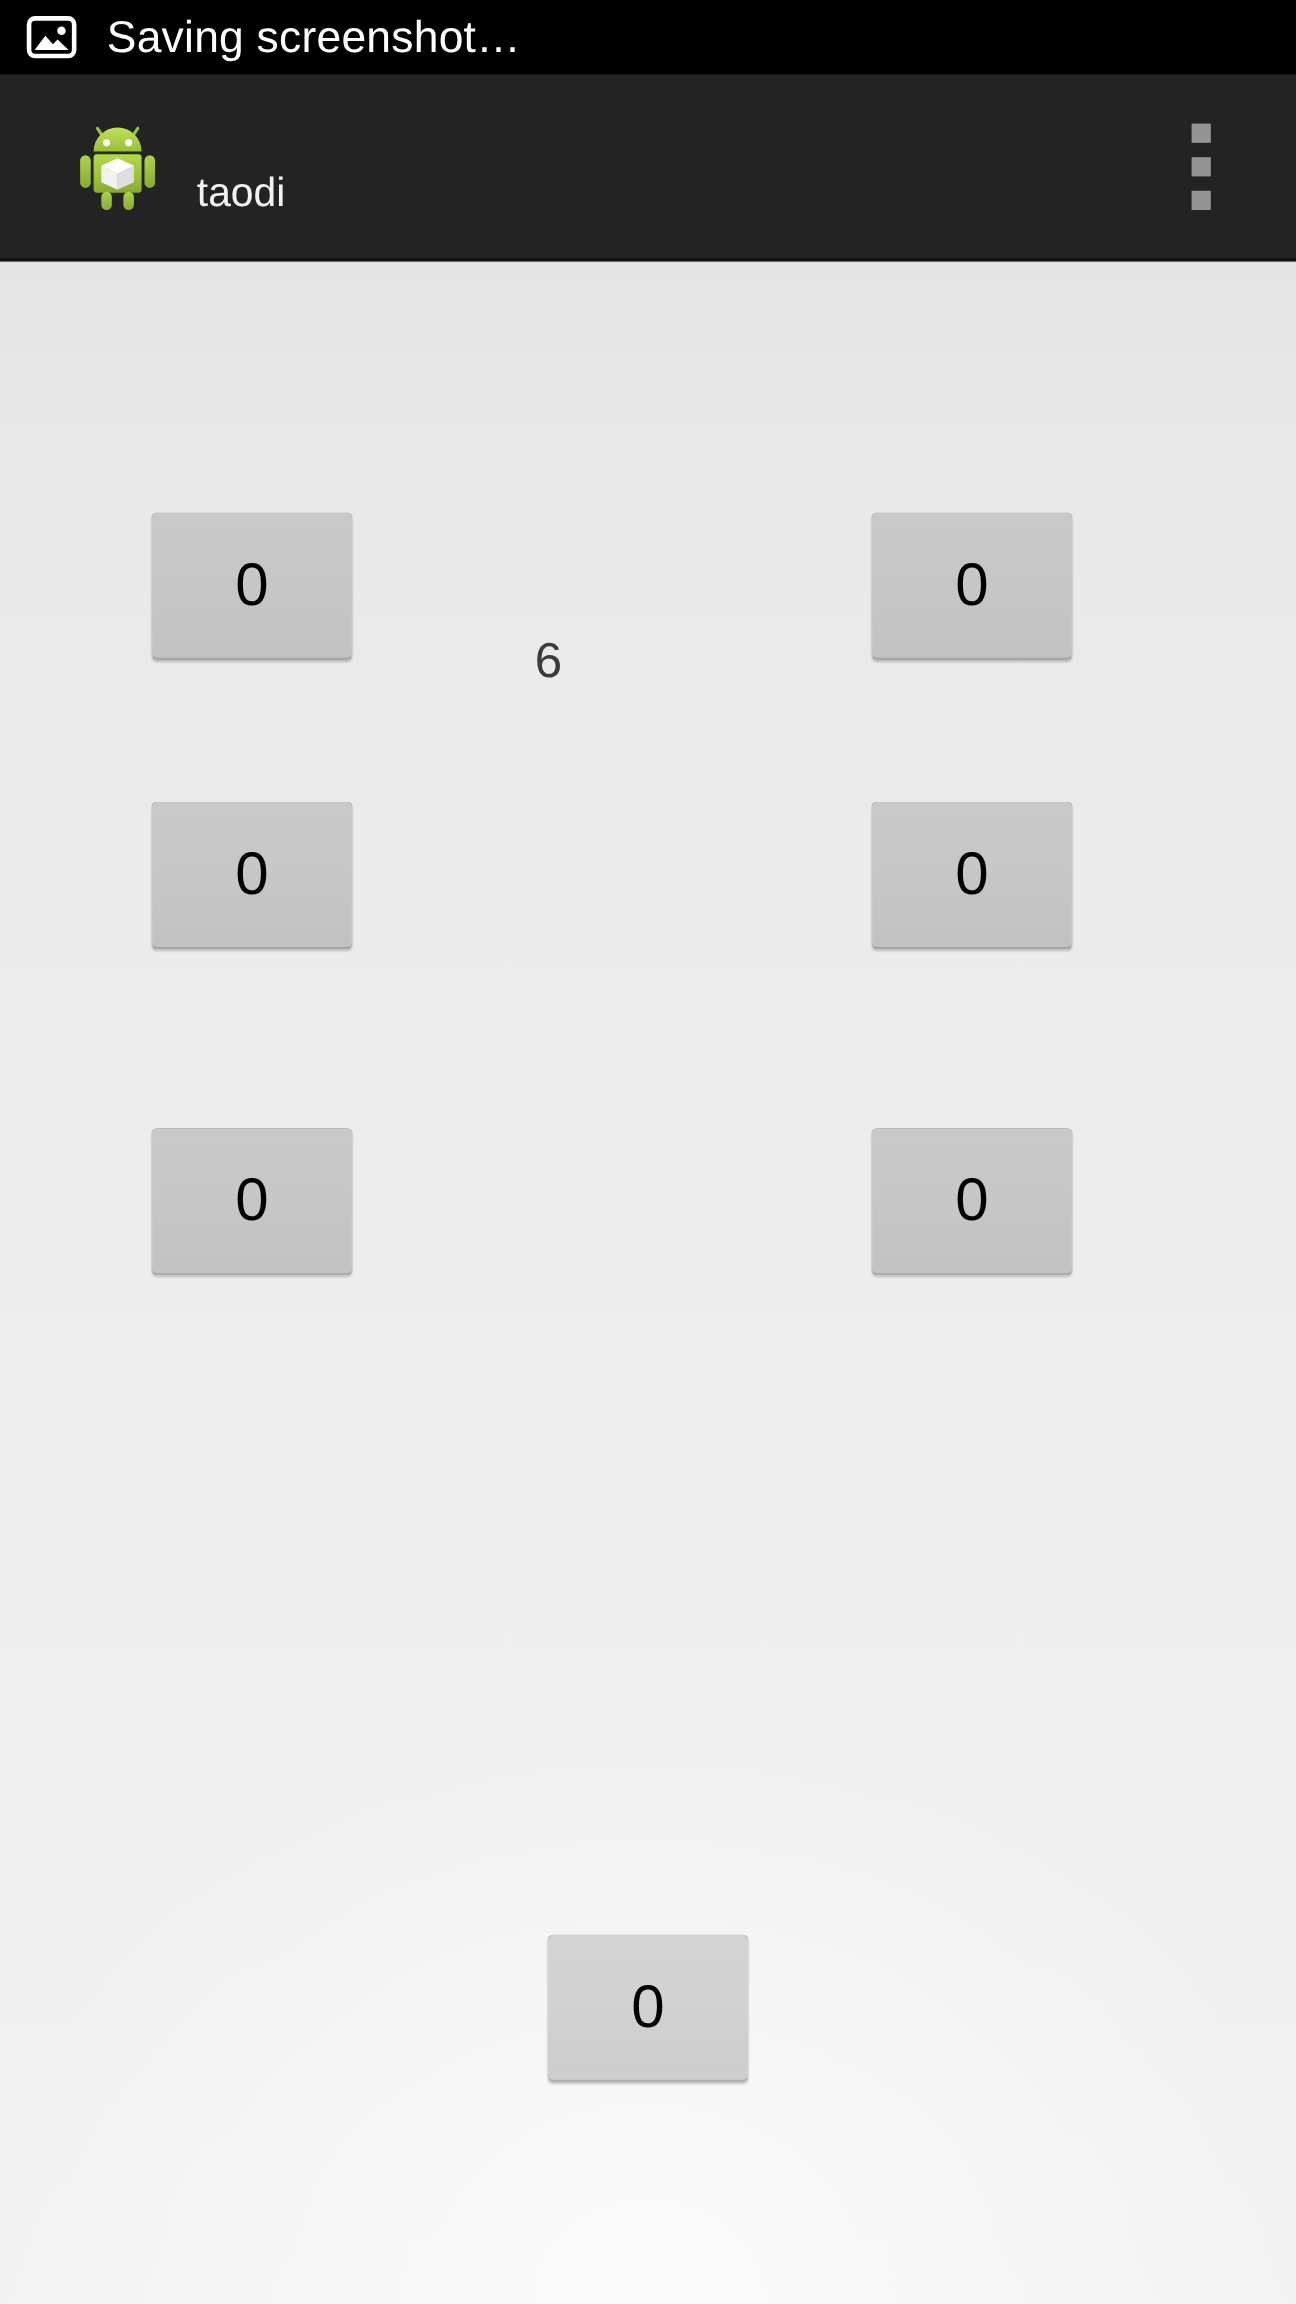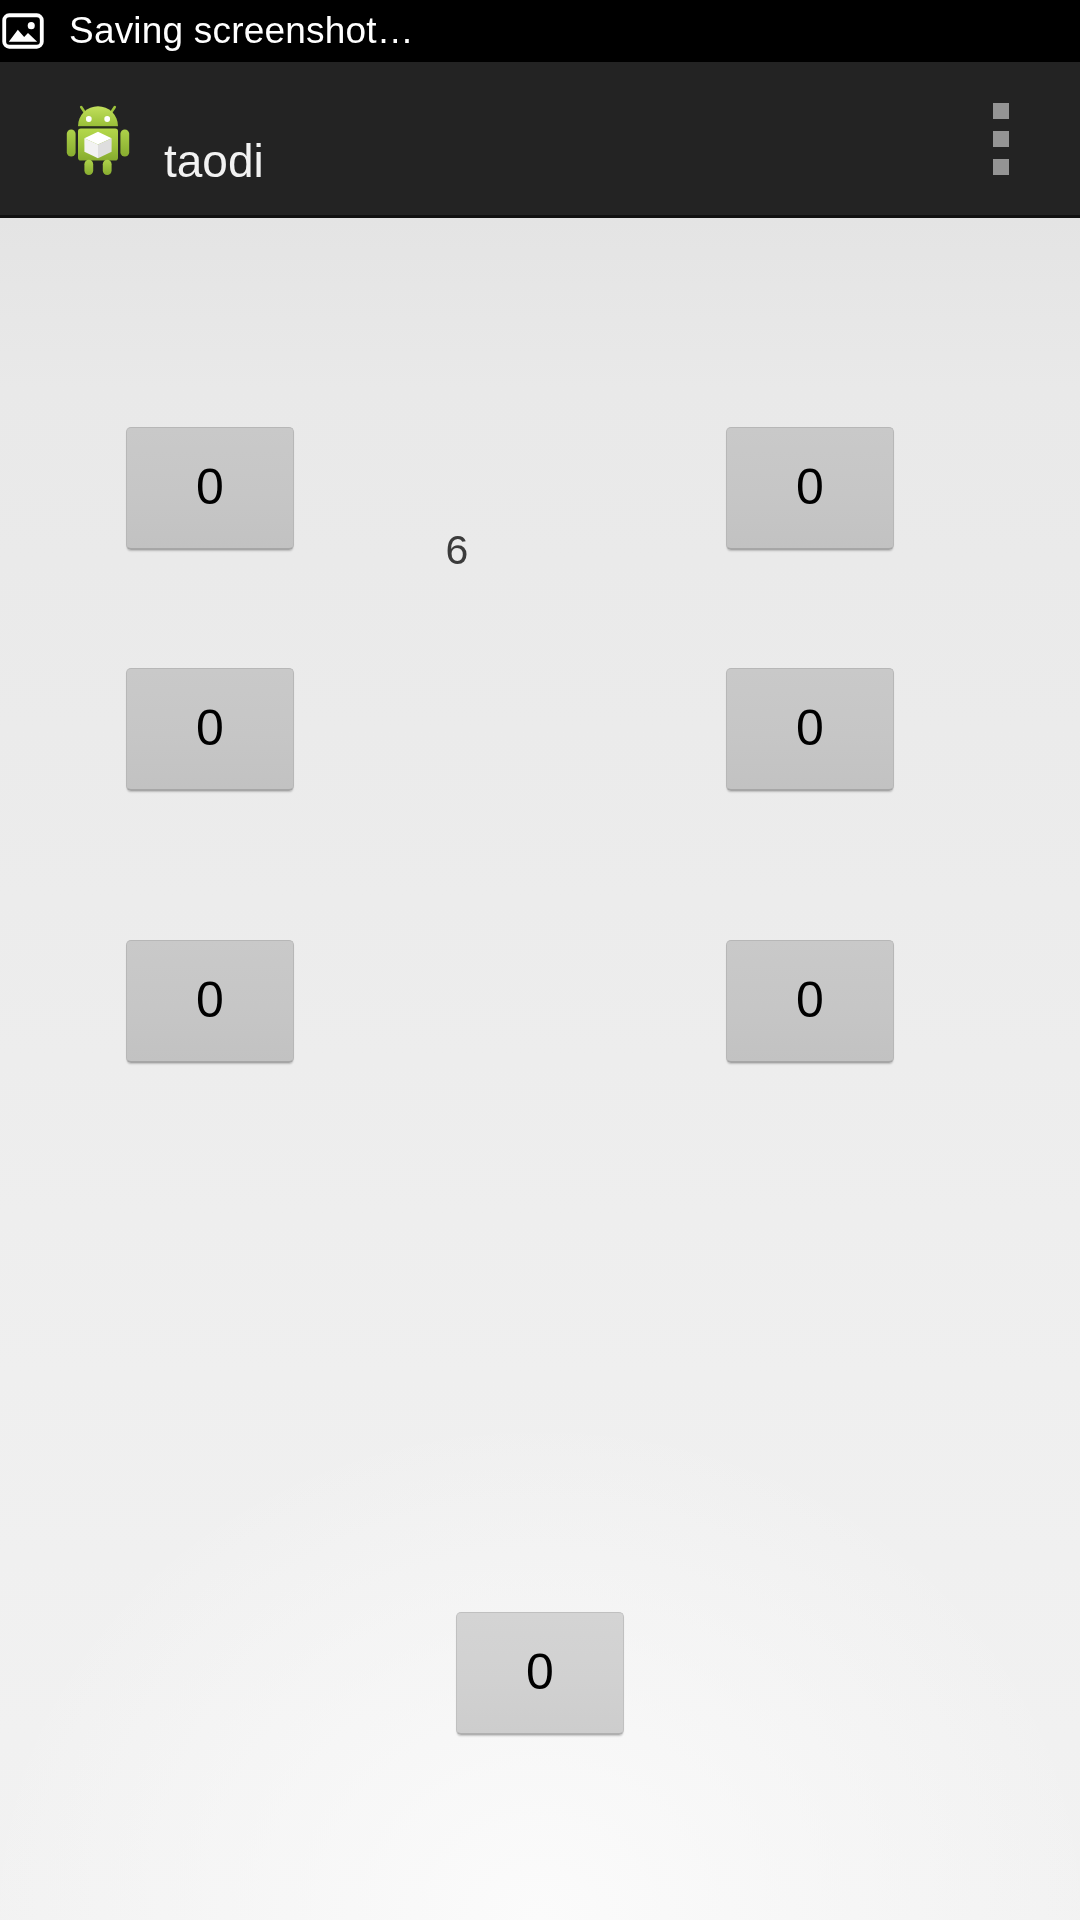--- a/index.html
+++ b/index.html
@@ -24,20 +24,21 @@
   
   #status-bar {
     position: absolute;
     top: 0; left: 0;
     width: 1080px;
     height: 62px;
     background: #000000;
     display: flex;
     align-items: center;
     box-sizing: border-box;
+    padding-left: 20px;
   }
   #status-icon {
     width: 46px;
     height: 46px;
     flex: 0 0 auto;
     display: block;
   }
   #status-text {
     color: #ffffff;
     font-size: 37px;
@@ -61,21 +62,21 @@
   }
   #app-icon {
     width: 80px;
     height: 80px;
     margin-left: 58px;
     flex: 0 0 auto;
     display: block;
   }
   #app-title {
     color: #f2f2f2;
-    font-size: 46px;
+    font-size: 34px;
     line-height: 54px;
     margin-left: 26px;
     white-space: nowrap;
     margin-top: 44px;
   }
   #overflow-menu {
     position: absolute;
     right: 55px;
     top: 50%;
     transform: translateY(-50%);

